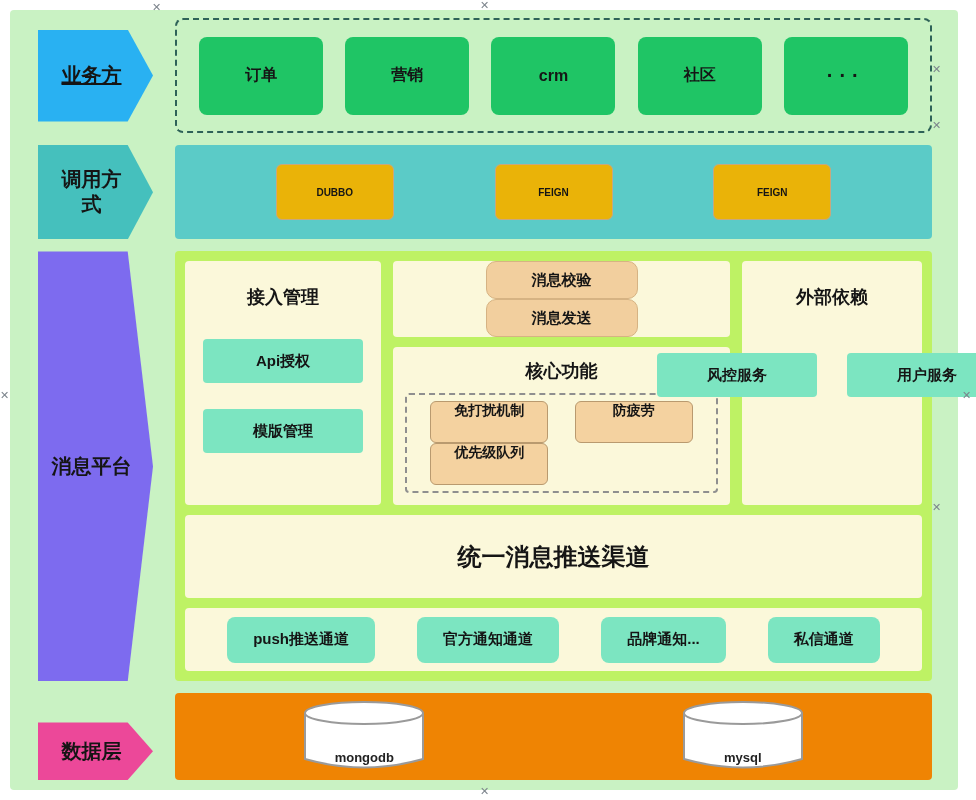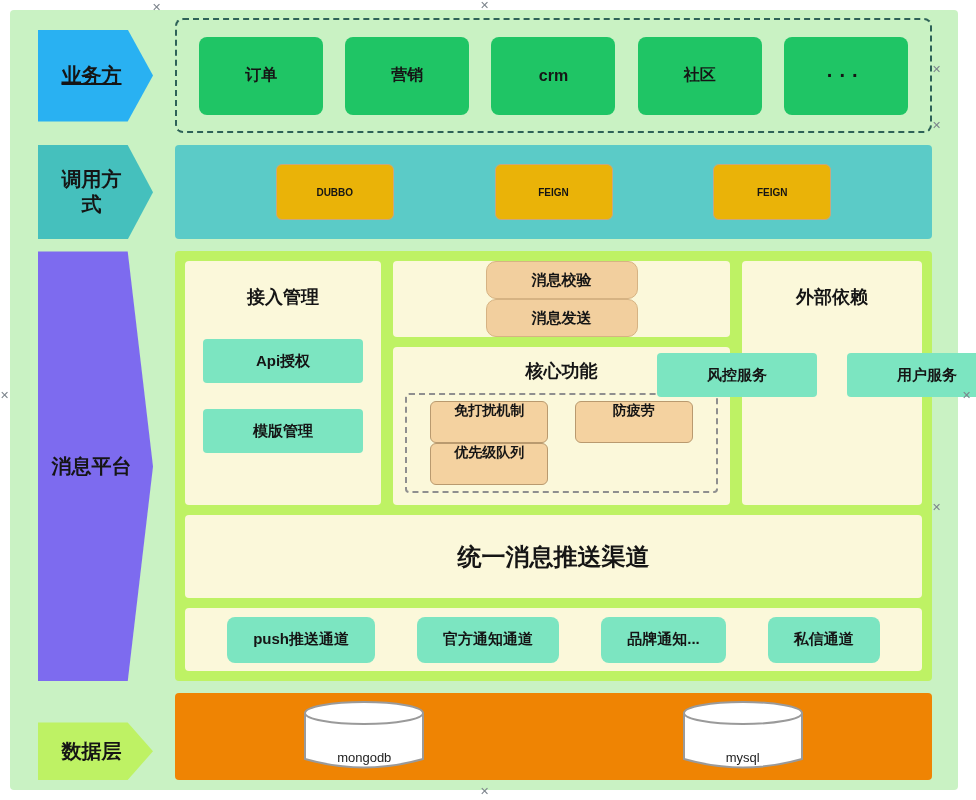--- a/index.html
+++ b/index.html
@@ -104,30 +104,30 @@
   }
   .channels-strip { height: 66px; display: flex; align-items: center; justify-content: space-evenly; }
   .channel-node {
     height: 46px; padding: 0 26px; background: #7ce5c1; border-radius: 8px;
     display: flex; align-items: center; justify-content: center;
     font-weight: bold; font-size: 15px;
   }
 
   
   .row-data { height: 88px; }
-  .pent-orange { background: #bef264; margin-top: 29px; }
+  .pent-orange { background: #ec4899; margin-top: 29px; }
   .data-body {
     flex: 1; background: #ef8403; border-radius: 4px;
     display: flex; align-items: center; justify-content: space-around;
   }
   .db { position: relative; width: 124px; height: 74px; }
   .db svg { position: absolute; inset: 0; width: 100%; height: 100%; }
   .db-label {
     position: absolute; left: 0; right: 0; bottom: 9px;
-    text-align: center; font-weight: normal; font-size: 13px; color: #222;
+    text-align: center; font-weight: bold; font-size: 13px; color: #222;
   }
 
   
   .handle {
     position: absolute; font-size: 11px; font-weight: bold; color: #7c848c;
     line-height: 1;
   }
 </style>
 </head>
 <body>

